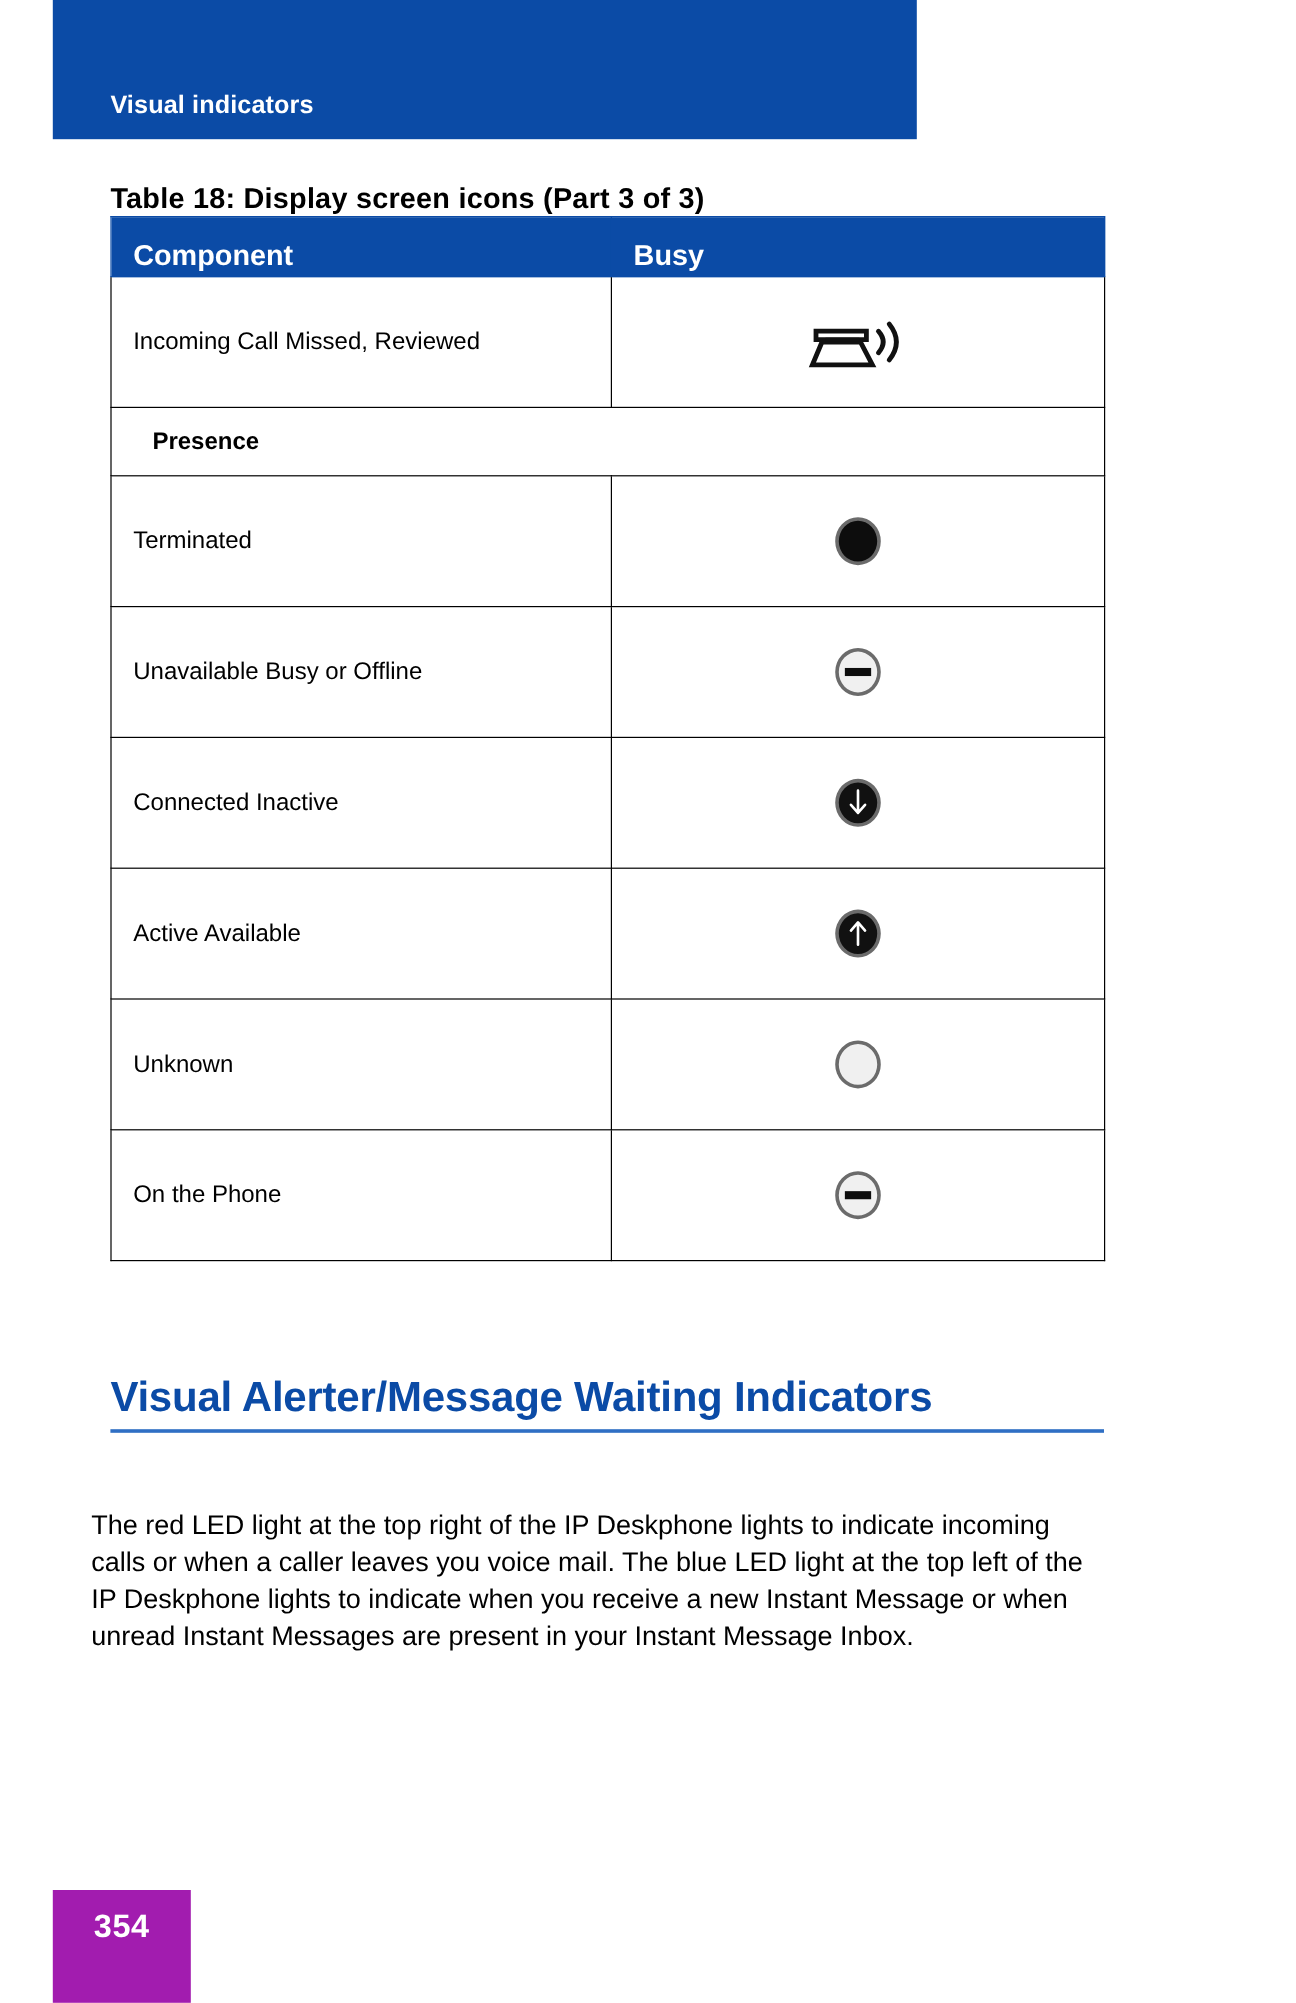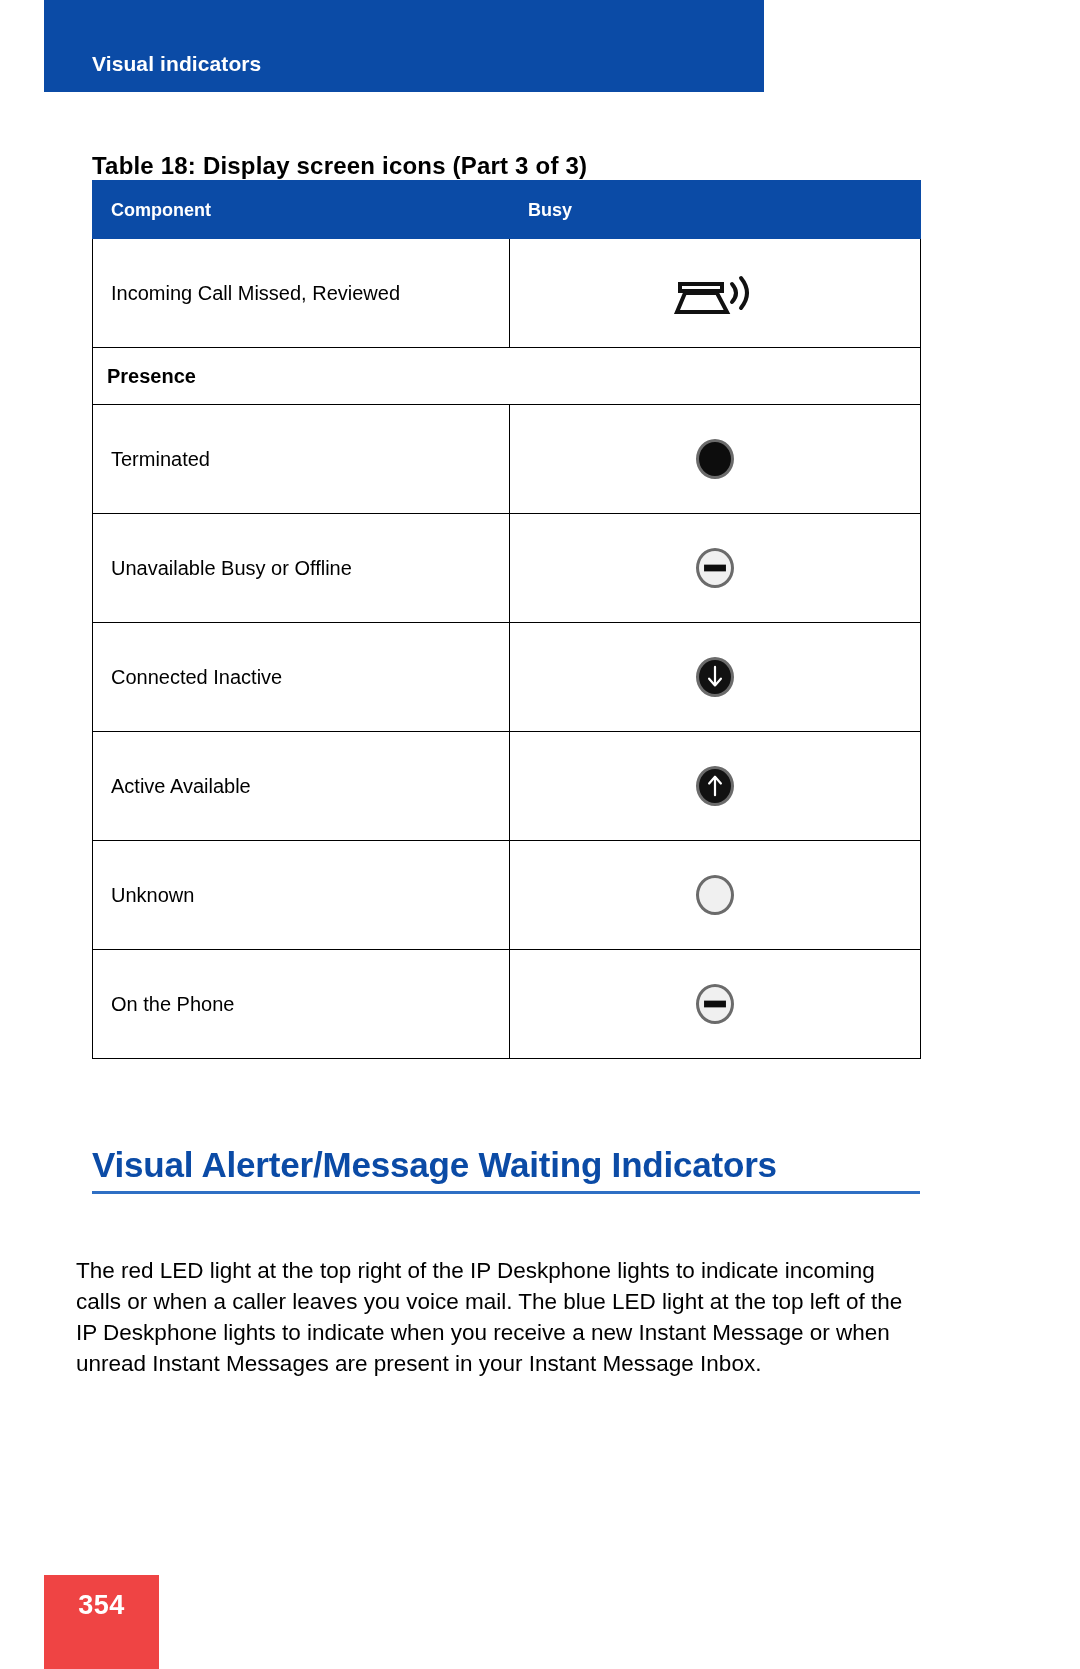--- a/index.html
+++ b/index.html
@@ -16,21 +16,21 @@
     color: #000000;
     overflow: hidden;
   }
 
   
   .header-banner {
     position: absolute;
     left: 44px;
     top: 0;
     width: 720px;
-    height: 92px;
+    height: 116px;
     background: #0B4BA6;
     display: flex;
     align-items: flex-end;
   }
   .header-banner-text {
     color: #ffffff;
     font-size: 21px;
     font-weight: bold;
     letter-spacing: 0.1px;
     padding: 0 0 16px 48px;
@@ -58,24 +58,24 @@
     width: 828px;
     border-collapse: collapse;
     table-layout: fixed;
   }
   .icons-table col.c-component { width: 417px; }
   .icons-table col.c-icon      { width: 411px; }
 
   .icons-table thead th {
     background: #0B4BA6;
     color: #ffffff;
-    font-size: 18px;
+    font-size: 24px;
     font-weight: bold;
     text-align: left;
-    padding: 19px 0 17px 18px;
+    padding: 19px 0 2px 18px;
     border: 1px solid #0B4BA6;
     vertical-align: middle;
   }
 
   .icons-table td {
     border: 1px solid #000000;
     font-size: 20px;
     color: #000000;
     vertical-align: middle;
   }
@@ -84,21 +84,21 @@
     height: 106px;
   }
   .icons-table td.icon-cell {
     text-align: center;
     height: 106px;
   }
   .icons-table tr.section-row td {
     height: 56px;
     font-weight: bold;
     font-size: 20px;
-    padding: 0 14px 0 14px;
+    padding: 0 14px 0 34px;
   }
 
   
   .icon-box {
     display: inline-block;
     position: relative;
     vertical-align: middle;
   }
 
   
@@ -168,21 +168,21 @@
     text-align: left;
   }
 
   
   .footer-page {
     position: absolute;
     left: 44px;
     top: 1575px;
     width: 115px;
     height: 94px;
-    background: #ef4444;
+    background: #a21caf;
     display: flex;
     align-items: flex-start;
     justify-content: center;
   }
   .footer-page-number {
     color: #ffffff;
     font-size: 27px;
     font-weight: bold;
     padding-top: 15px;
     letter-spacing: 0.5px;

